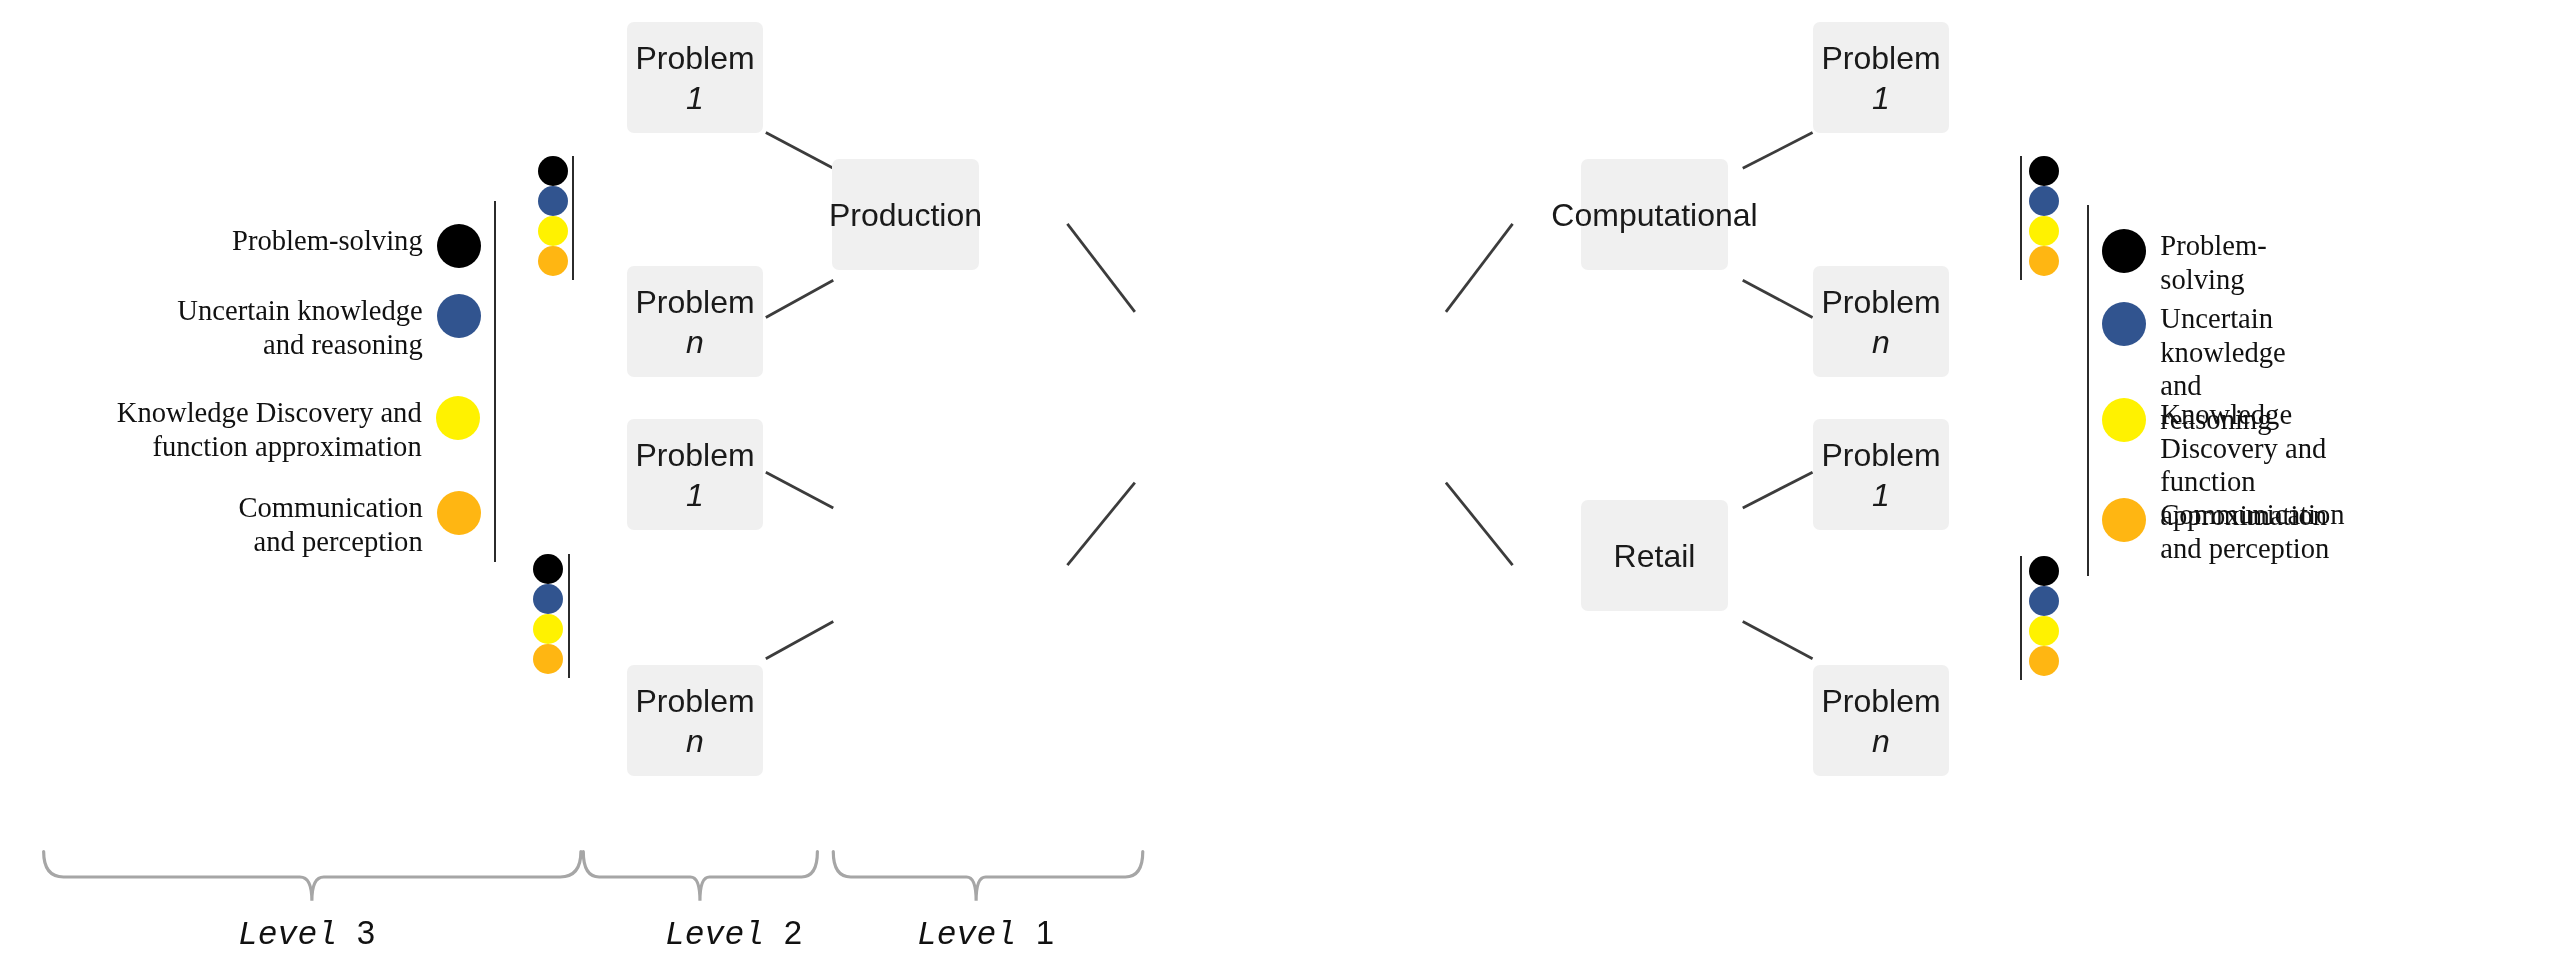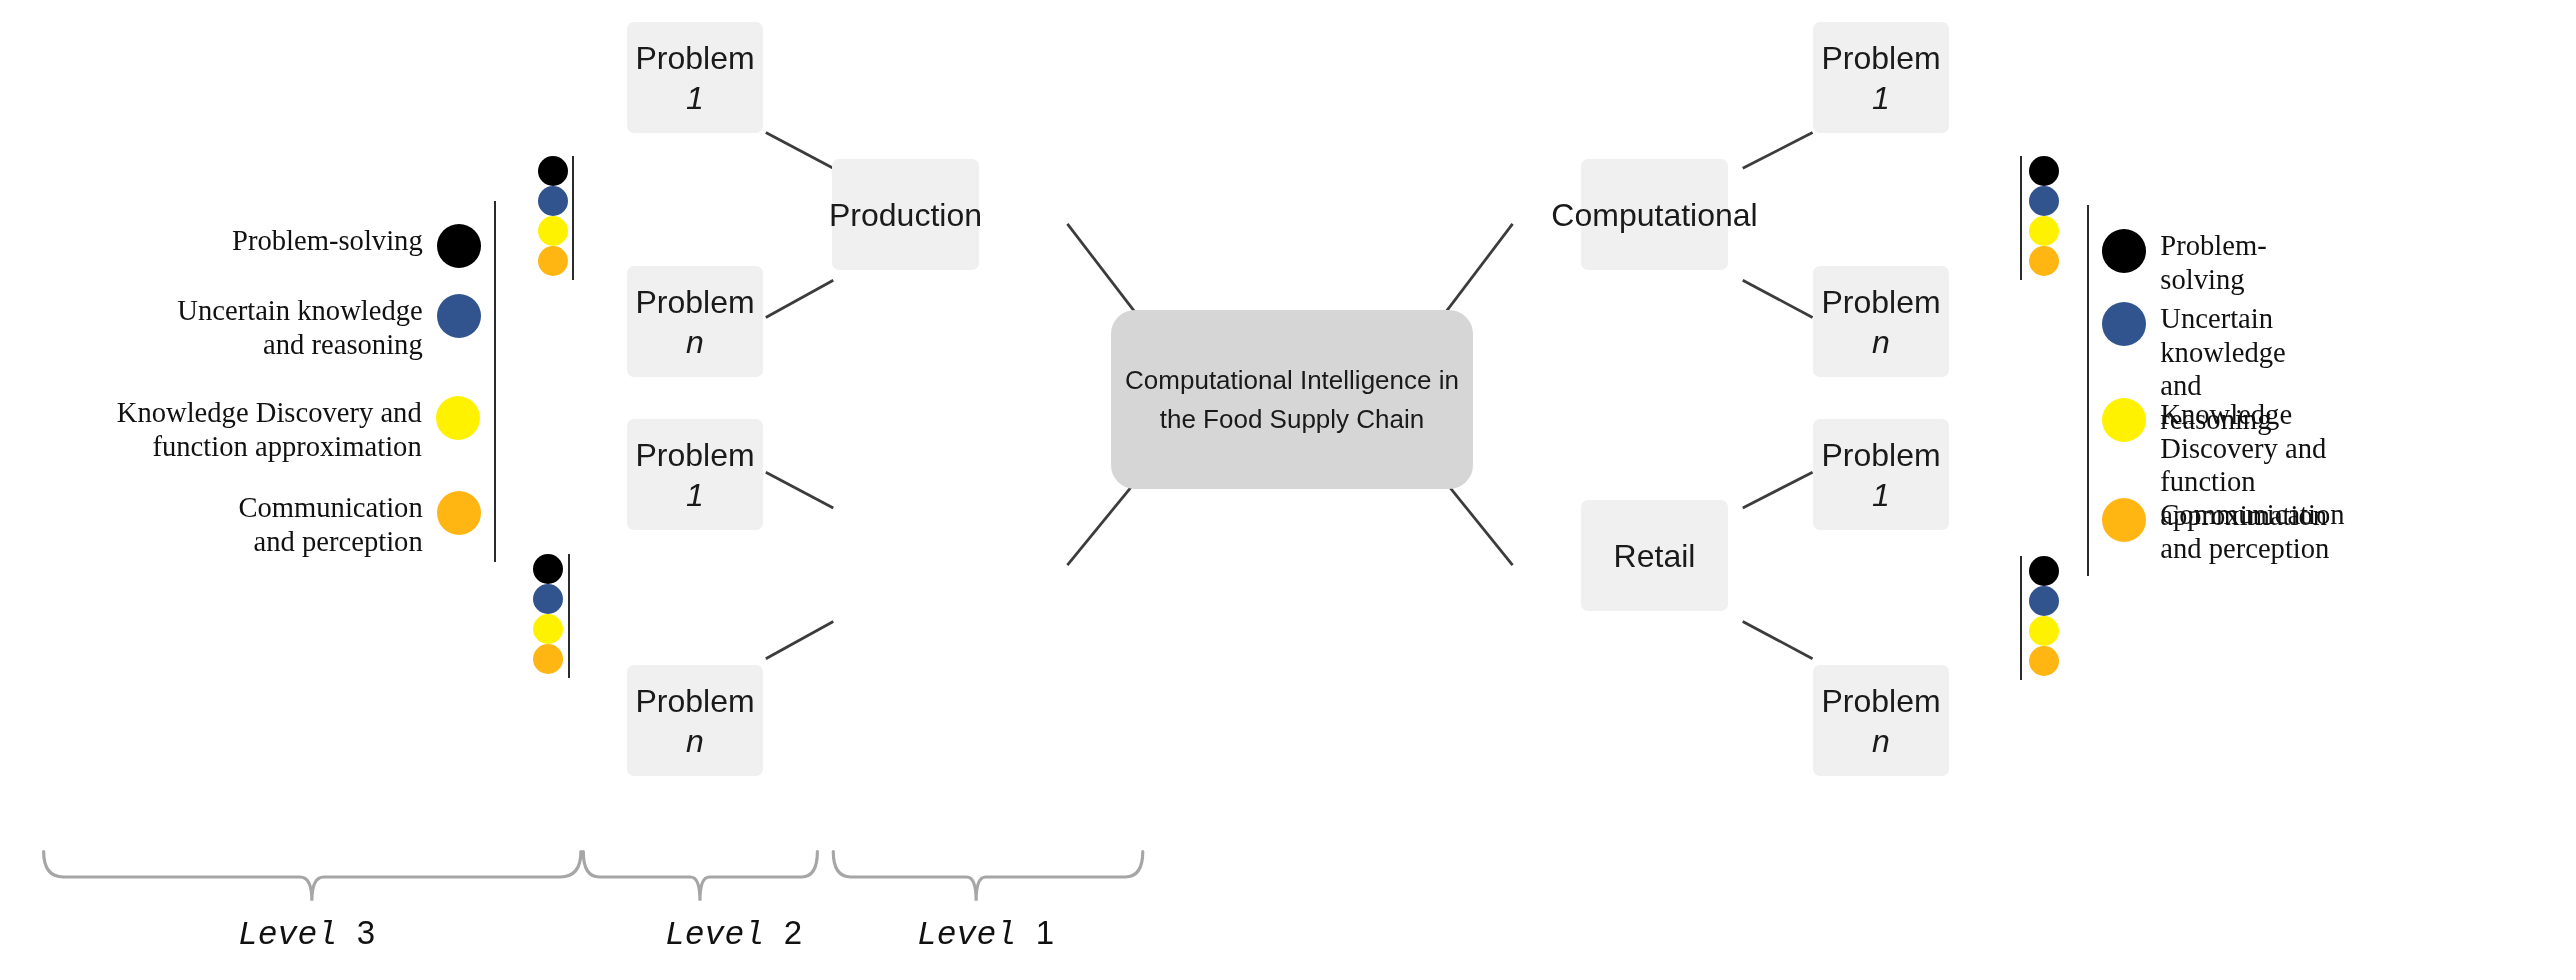--- a/index.html
+++ b/index.html
@@ -70,25 +70,20 @@
     <g stroke="#A6A6A6" stroke-width="4" fill="none" stroke-linecap="round">
 
       <path d="M 55 1073 Q 55 1105 80 1105 L 378 1105 Q 393 1105 393 1135 Q 393 1105 408 1105 L 706 1105 Q 732 1105 732 1073"></path>
 
       <path d="M 735 1073 Q 735 1105 755 1105 L 870 1105 Q 882 1105 882 1135 Q 882 1105 894 1105 L 1010 1105 Q 1030 1105 1030 1073"></path>
 
       <path d="M 1050 1073 Q 1050 1105 1072 1105 L 1218 1105 Q 1230 1105 1230 1135 Q 1230 1105 1242 1105 L 1418 1105 Q 1440 1105 1440 1073"></path>
     </g>
   </svg>
 
-  <div class="node center" style="left:1111px;top:310px;width:362px;height:179px;">
-    <span>Computational
-Intelligence in the Food
-Supply Chain</span>
-  </div>
 
   <div class="node sbox" style="left:832px;top:159px;">
     <span>Production</span>
   </div>
   <div class="node sbox" style="left:1581px;top:159px;">
     <span>Computational</span>
   </div>
   <div class="node sbox" style="left:1581px;top:500px;align-items:center;">
     <span>Retail</span>
   </div>

